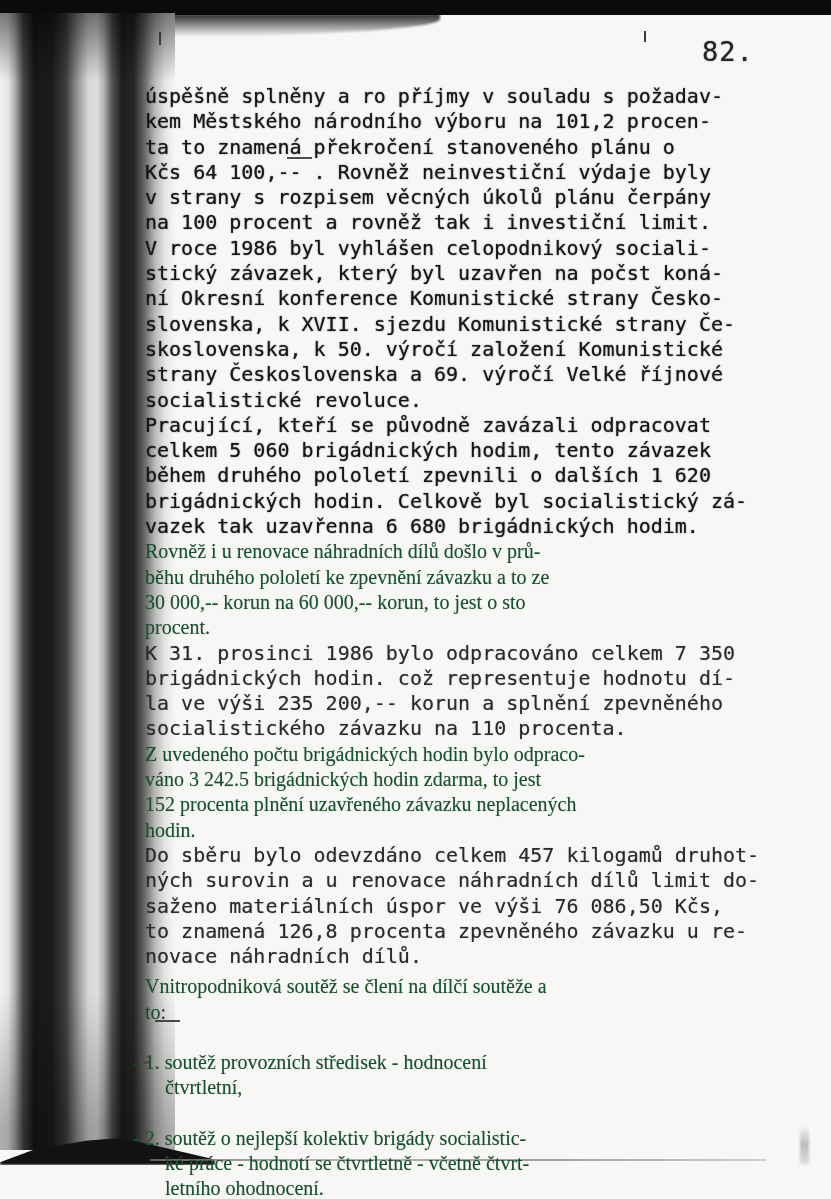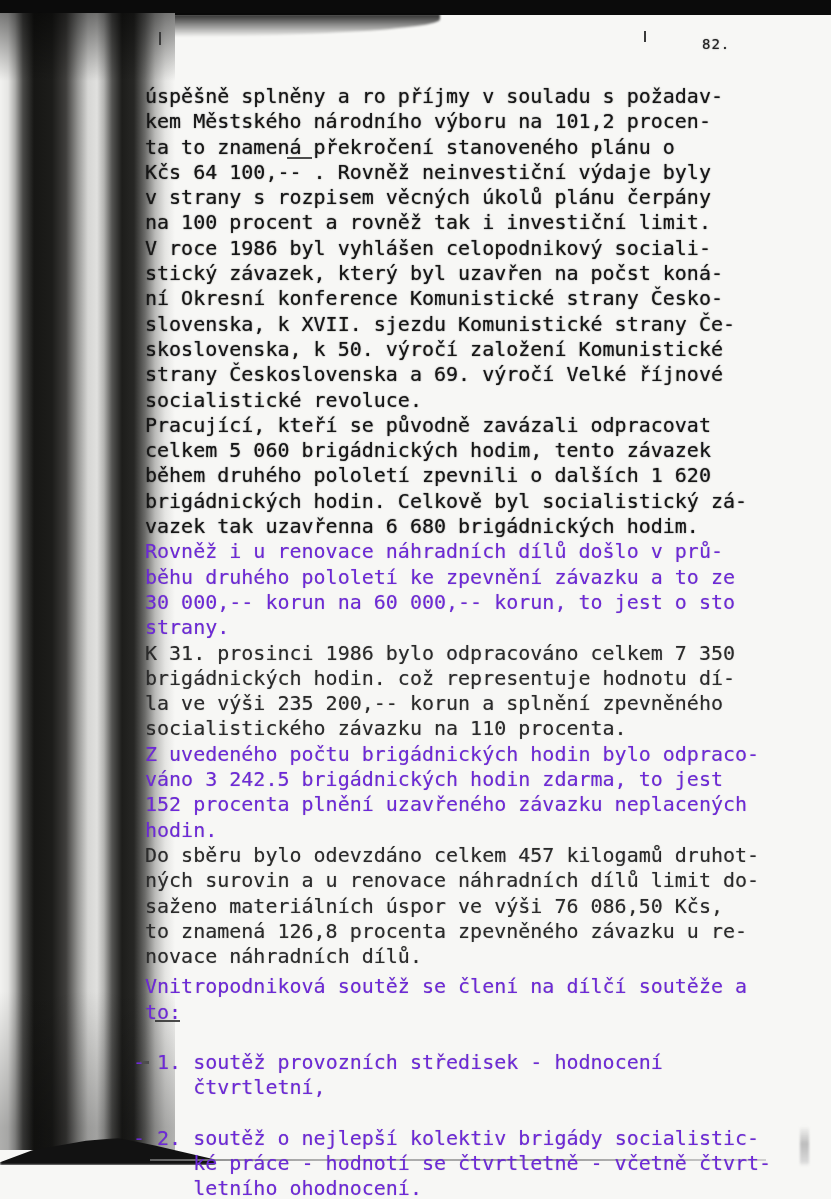--- a/index.html
+++ b/index.html
@@ -56,39 +56,39 @@
     filter:blur(1px);
   }
 
   
   .tick { position:absolute; background:#3a3a3a; }
   .tick1 { left:159px; top:32px; width:2px; height:13px; }
   .tick2 { left:644px; top:31px; width:2px; height:11px; }
 
   .page-number {
     position:absolute; left:702px; top:36px;
-    font-size:14px; letter-spacing:1px; color:#242424;
+    font-size:27px; letter-spacing:1px; color:#242424;
     text-shadow:0 0 1.2px rgba(20,20,20,.7);
   }
 
   
   .underline { position:absolute; height:2px; background:#2e2e2e; opacity:.85; }
   .u1 { left:287px; top:157px; width:25px; }
   .u2 { left:155px; top:1020px; width:25px; }
   .margin-dash { position:absolute; left:140px; top:1061px; width:9px; height:3px; background:#4d4d4d; filter:blur(.4px); }
 
   
   .text {
     position:absolute; left:145px; top:84px; width:660px;
     font-size:20px; line-height:25.3px; color:#2b2b2b;
     filter:blur(0.3px);
   }
   .line { white-space:pre; height:25.3px; text-shadow:0 0 1px rgba(45,45,45,.5); }
   .line.b { color:#161616; text-shadow:0 0 1.3px rgba(10,10,10,.75); }
-  .line.f { color:#6d28d9; text-shadow:0 0 1px rgba(70,70,70,.4); }
+  .line.f { color:#14532d; text-shadow:0 0 1px rgba(70,70,70,.4);font-family:Liberation Serif, serif; }
   .line.hang { margin-left:-12px;margin-top:25px; }
   .text .line:nth-child(36) { margin-top:5px; }
 </style>
 </head>
 <body>
 
 <div class="page">
   <div class="top-bar"></div>
   <div class="top-shadow"></div>
   <div class="gutter"></div>
@@ -118,21 +118,21 @@
     <div class="line b">strany Československa a 69. výročí Velké říjnové</div>
     <div class="line b">socialistické revoluce.</div>
     <div class="line b">Pracující, kteří se původně zavázali odpracovat</div>
     <div class="line b">celkem 5 060 brigádnických hodim, tento závazek</div>
     <div class="line b">během druhého pololetí zpevnili o dalších 1 620</div>
     <div class="line b">brigádnických hodin. Celkově byl socialistický zá-</div>
     <div class="line b">vazek tak uzavřenna 6 680 brigádnických hodim.</div>
     <div class="line f">Rovněž i u renovace náhradních dílů došlo v prů-</div>
     <div class="line f">běhu druhého pololetí ke zpevnění závazku a to ze</div>
     <div class="line f">30 000,-- korun na 60 000,-- korun, to jest o sto</div>
-    <div class="line f">strany.</div>
+    <div class="line f">procent.</div>
     <div class="line">K 31. prosinci 1986 bylo odpracováno celkem 7 350</div>
     <div class="line">brigádnických hodin. což representuje hodnotu dí-</div>
     <div class="line">la ve výši 235 200,-- korun a splnění zpevněného</div>
     <div class="line">socialistického závazku na 110 procenta.</div>
     <div class="line f">Z uvedeného počtu brigádnických hodin bylo odpraco-</div>
     <div class="line f">váno 3 242.5 brigádnických hodin zdarma, to jest</div>
     <div class="line f">152 procenta plnění uzavřeného závazku neplacených</div>
     <div class="line f">hodin.</div>
     <div class="line">Do sběru bylo odevzdáno celkem 457 kilogamů druhot-</div>
     <div class="line">ných surovin a u renovace náhradních dílů limit do-</div>

